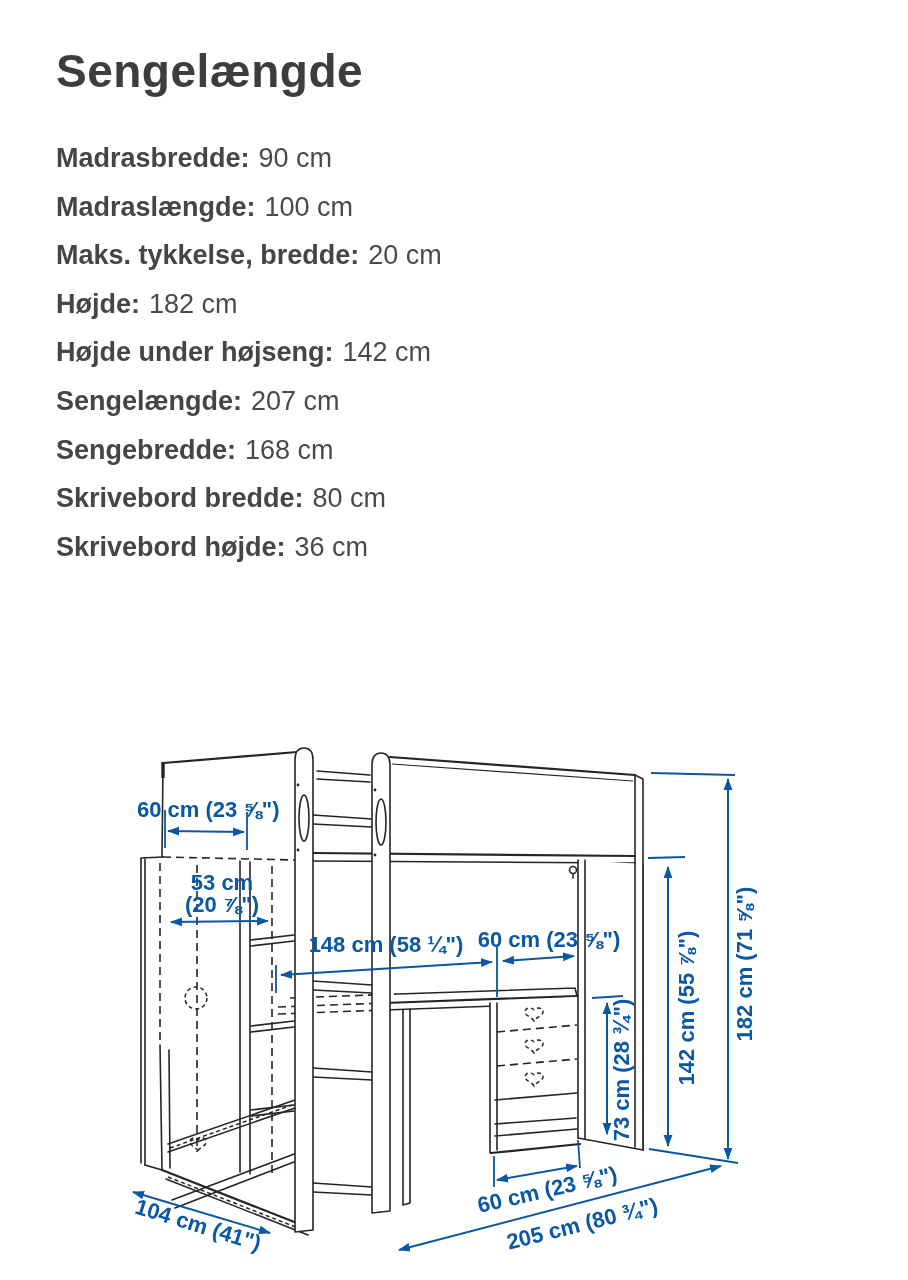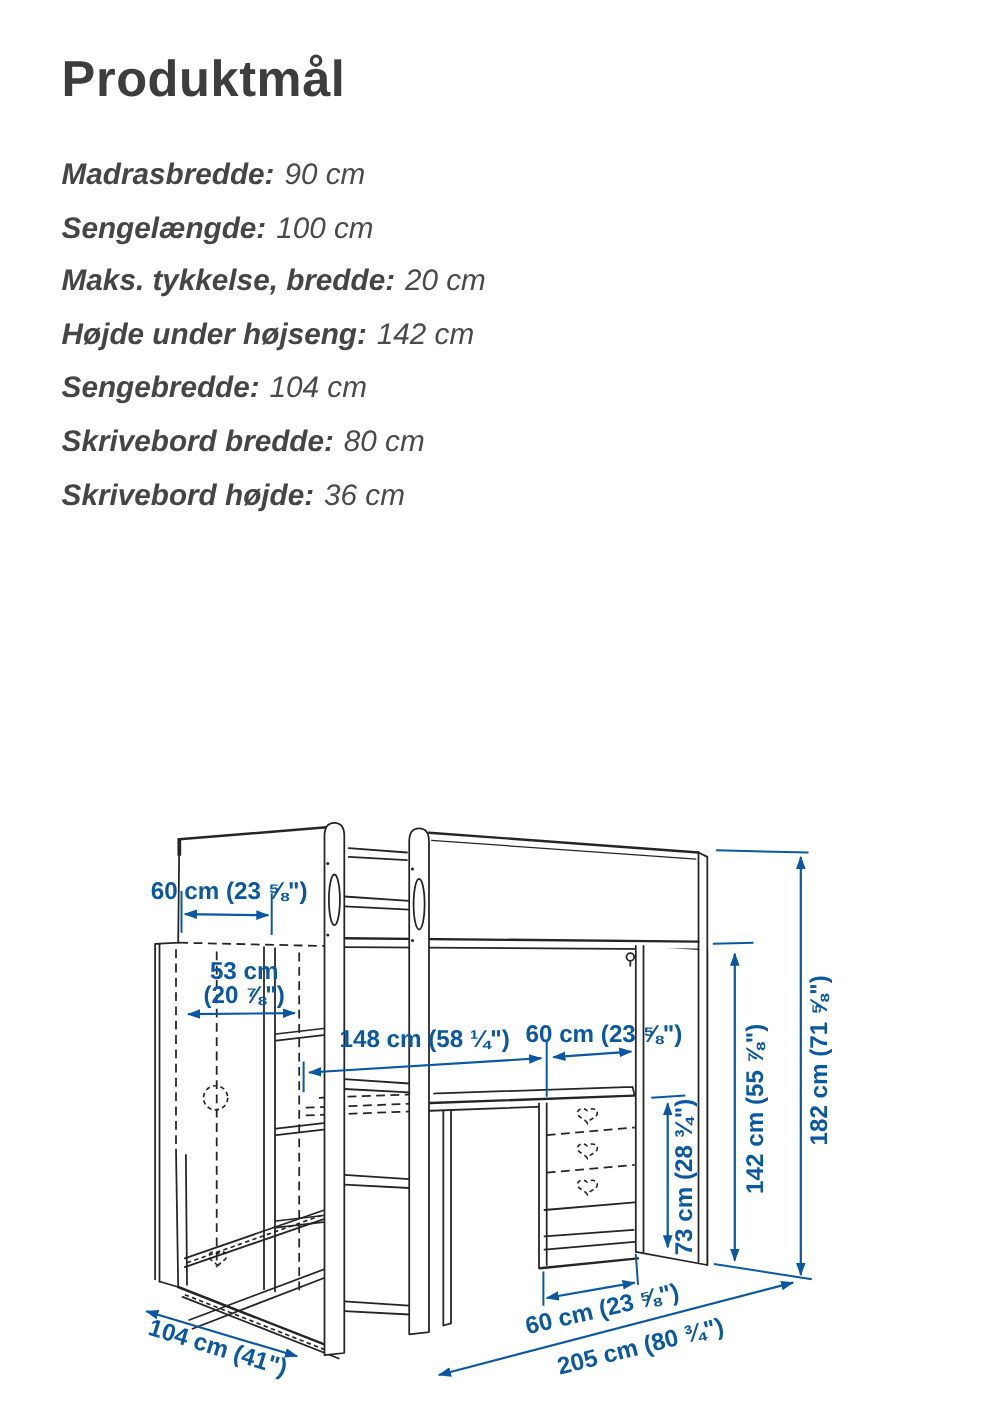--- a/index.html
+++ b/index.html
@@ -6,48 +6,50 @@
   body{
     width:908px;height:1280px;overflow:hidden;background:#ffffff;
     font-family:"Liberation Sans","DejaVu Sans",sans-serif;
     position:relative;
   }
   .wrap{padding:30px 56px 0 56px;}
   h1.page-title{
     font-size:46px;font-weight:700;color:#3d3d3d;
     margin:14px 0 36px 0;letter-spacing:.5px;
   }
-  .spec-list{color:#4a4a4a;font-style:italic;}
+  .spec-list{color:#4a4a4a;}
   .spec-row{font-size:27px;line-height:48.6px;white-space:nowrap;}
   .spec-label{font-weight:700;color:#454545;}
   .spec-value{font-weight:400;margin-left:9px;}
   .diagram{position:absolute;left:0;top:700px;width:908px;height:580px;}
   
   .ln{stroke:#252525;stroke-width:1.6;fill:none;stroke-linejoin:round;stroke-linecap:round;}
   .ln2{stroke:#252525;stroke-width:2.2;fill:none;stroke-linejoin:round;stroke-linecap:round;}
   .thin{stroke:#252525;stroke-width:1.2;fill:none;}
   .dash{stroke:#252525;stroke-width:1.6;fill:none;stroke-dasharray:8 5;stroke-linecap:butt;}
   .dash2{stroke:#252525;stroke-width:1.5;fill:none;stroke-dasharray:4 3;}
   .wfill{fill:#ffffff;stroke:none;}
   .dim{stroke:#0a57a4;stroke-width:2;fill:none;}
   .tick{stroke:#0a57a4;stroke-width:1.8;fill:none;}
   .dimtxt{font-family:"Liberation Sans","DejaVu Sans",sans-serif;font-size:22px;font-weight:700;fill:#0a57a4;}
 </style>
 </head>
 <body>
 
 <div class="wrap">
-  <h1 class="page-title">Produktmål</h1>
+  <h1 class="page-title">Sengelængde</h1>
 
   <div class="spec-list">
     <div class="spec-row"><span class="spec-label">Madrasbredde:</span><span class="spec-value">90 cm</span></div>
-    <div class="spec-row"><span class="spec-label">Sengelængde:</span><span class="spec-value">100 cm</span></div>
+    <div class="spec-row"><span class="spec-label">Madraslængde:</span><span class="spec-value">100 cm</span></div>
     <div class="spec-row"><span class="spec-label">Maks. tykkelse, bredde:</span><span class="spec-value">20 cm</span></div>
+    <div class="spec-row"><span class="spec-label">Højde:</span><span class="spec-value">182 cm</span></div>
     <div class="spec-row"><span class="spec-label">Højde under højseng:</span><span class="spec-value">142 cm</span></div>
-    <div class="spec-row"><span class="spec-label">Sengebredde:</span><span class="spec-value">104 cm</span></div>
+    <div class="spec-row"><span class="spec-label">Sengelængde:</span><span class="spec-value">207 cm</span></div>
+    <div class="spec-row"><span class="spec-label">Sengebredde:</span><span class="spec-value">168 cm</span></div>
     <div class="spec-row"><span class="spec-label">Skrivebord bredde:</span><span class="spec-value">80 cm</span></div>
     <div class="spec-row"><span class="spec-label">Skrivebord højde:</span><span class="spec-value">36 cm</span></div>
   </div>
 </div>
 
 <svg class="diagram" viewBox="0 0 908 580">
   <defs>
     <marker id="arr" markerUnits="userSpaceOnUse" markerWidth="13" markerHeight="11" refX="11" refY="5" orient="auto-start-reverse">
       <path d="M0,0.6 L12,5 L0,9.4 Z" fill="#0a57a4"></path>
     </marker>

